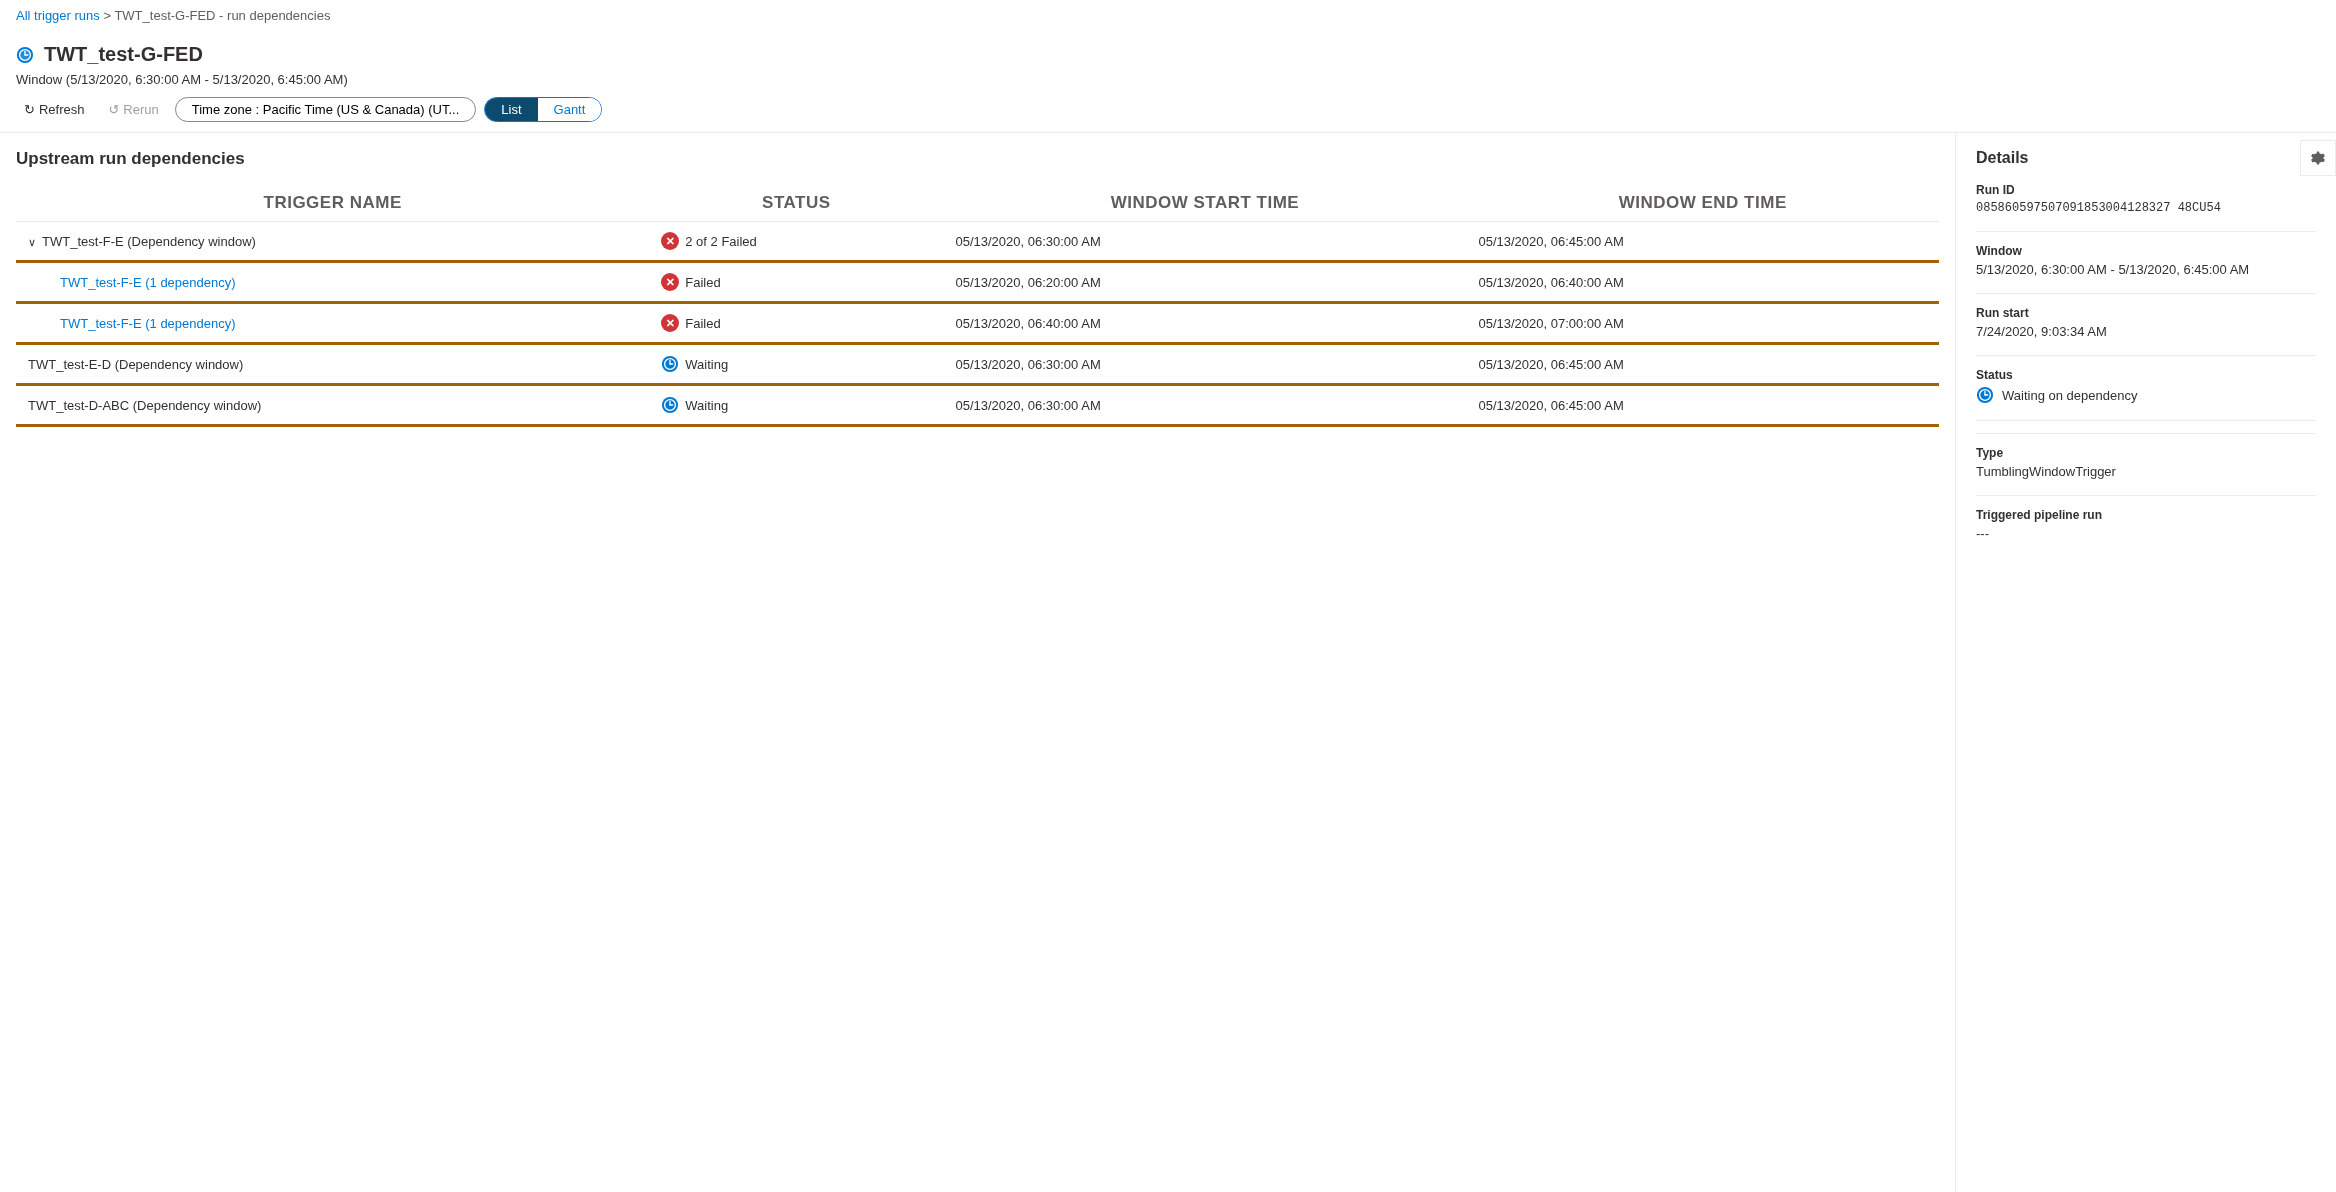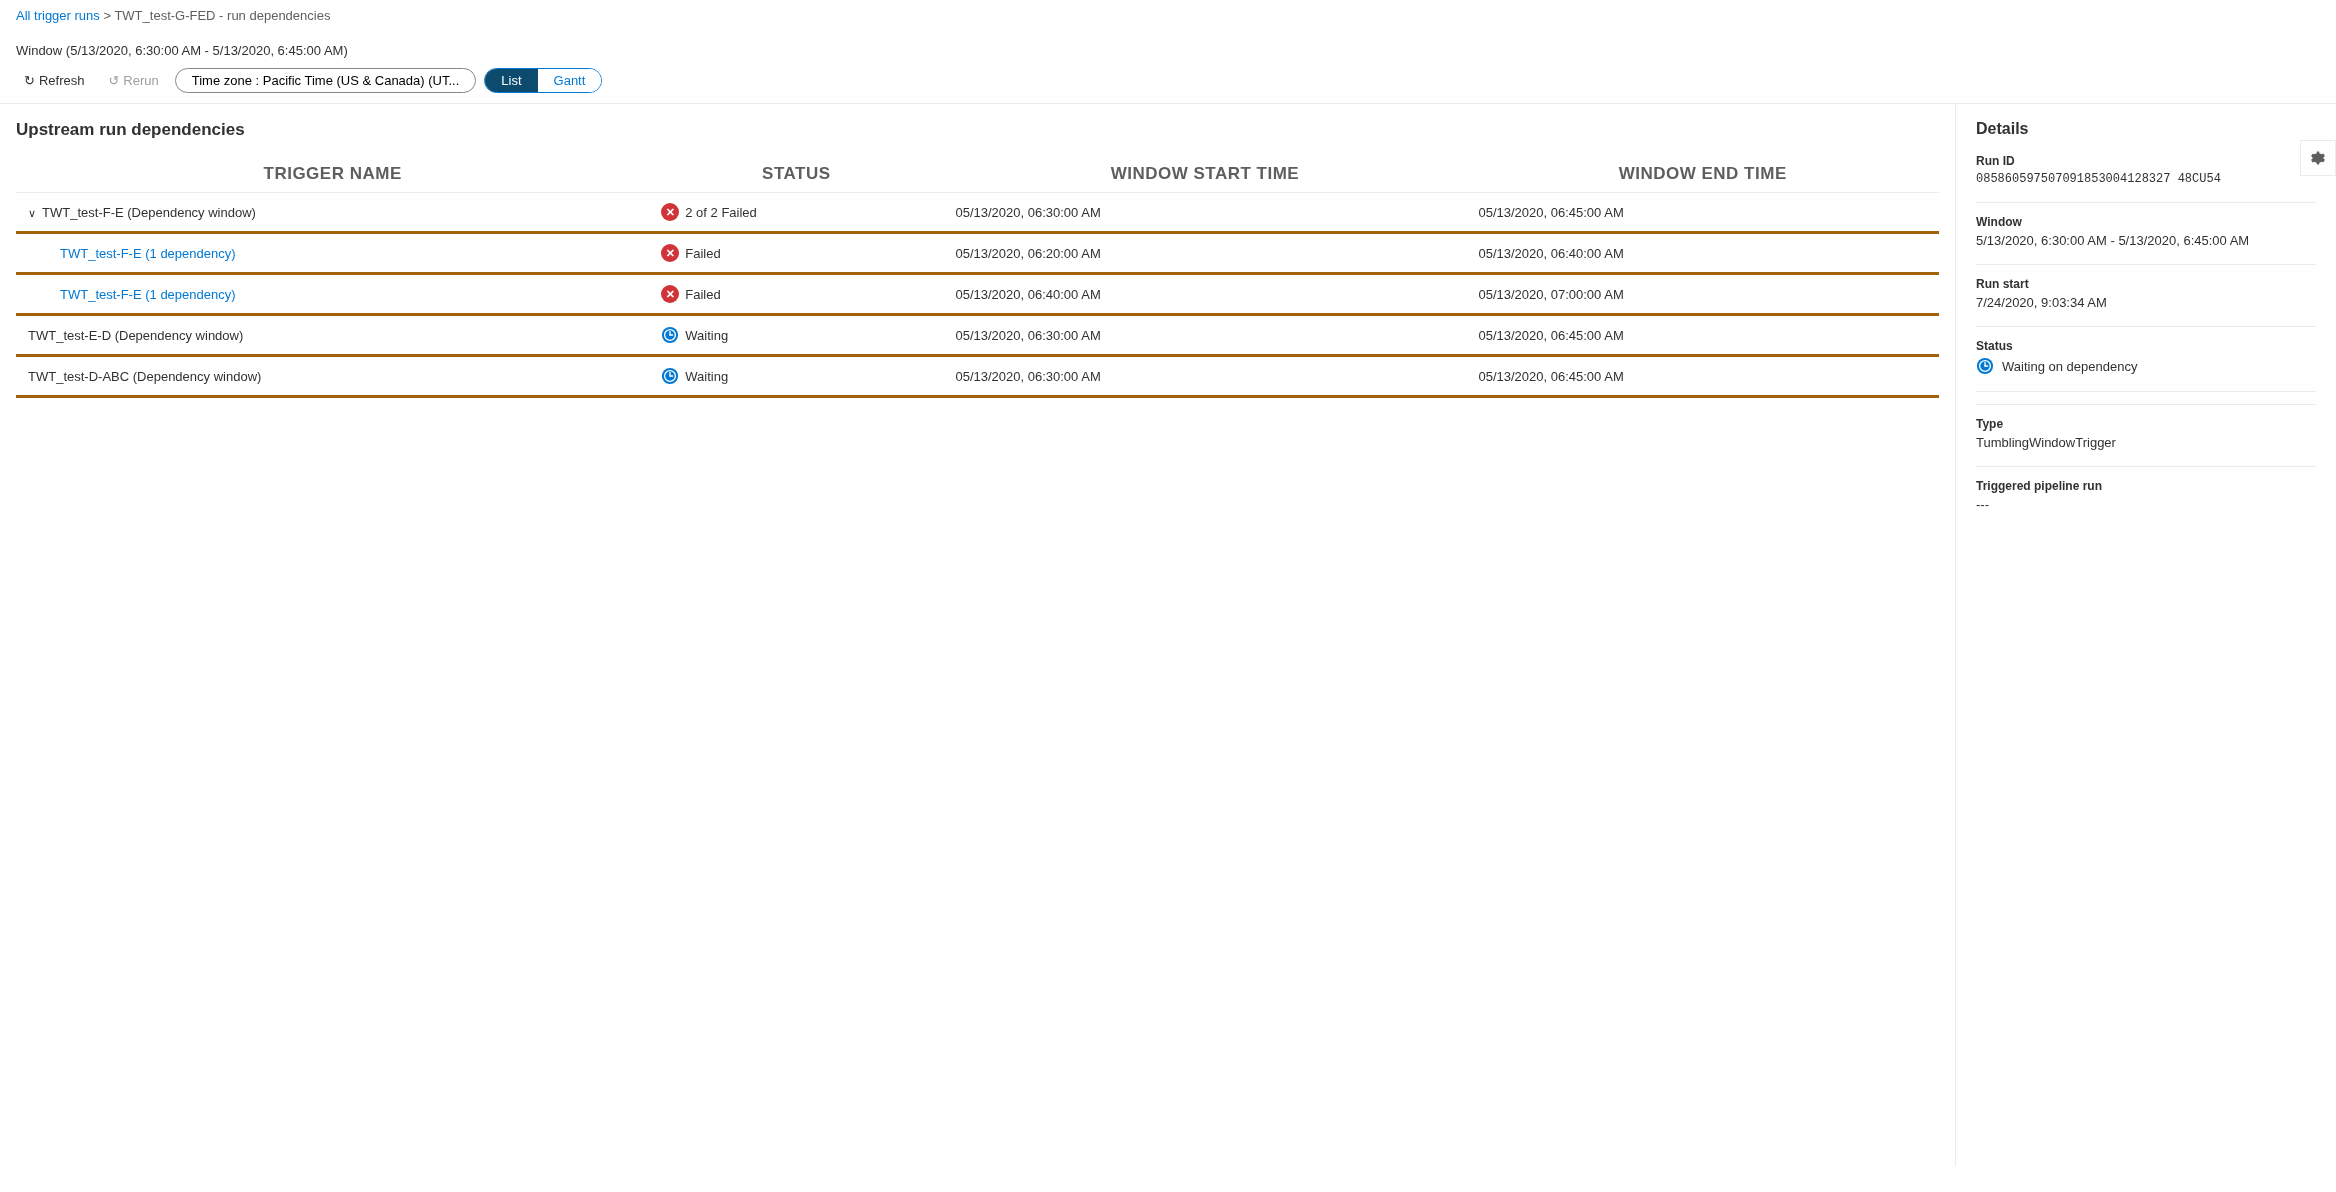--- a/index.html
+++ b/index.html
@@ -56,20 +56,31 @@
 </head>
 <body>
 
 <div class="breadcrumb">
   <a href="#">All trigger runs</a>
   <span> &gt; </span>
   <span>TWT_test-G-FED - run dependencies</span>
 </div>
 
 <div class="header">
+  <div class="header-title">
+
+    <svg class="clock-svg" viewBox="0 0 20 20" fill="none">
+      <circle cx="10" cy="10" r="9" fill="#0078d4"></circle>
+      <circle cx="10" cy="10" r="7" fill="white" fill-opacity="0.15"></circle>
+      <circle cx="10" cy="10" r="6" fill="none" stroke="white" stroke-width="1.5"></circle>
+      <line x1="10" y1="10" x2="10" y2="6" stroke="white" stroke-width="1.5" stroke-linecap="round"></line>
+      <line x1="10" y1="10" x2="13" y2="10" stroke="white" stroke-width="1.5" stroke-linecap="round"></line>
+    </svg>
+    <h1>TWT_test-G-FED</h1>
+  </div>
   <div class="window-label">Window (5/13/2020, 6:30:00 AM - 5/13/2020, 6:45:00 AM)</div>
   <div class="toolbar">
     <button class="toolbar-btn">
       <span>↻</span>
       <span>Refresh</span>
     </button>
     <button class="toolbar-btn disabled">
       <span style="color:#a19f9d;">↺</span>
       <span>Rerun</span>
     </button>

